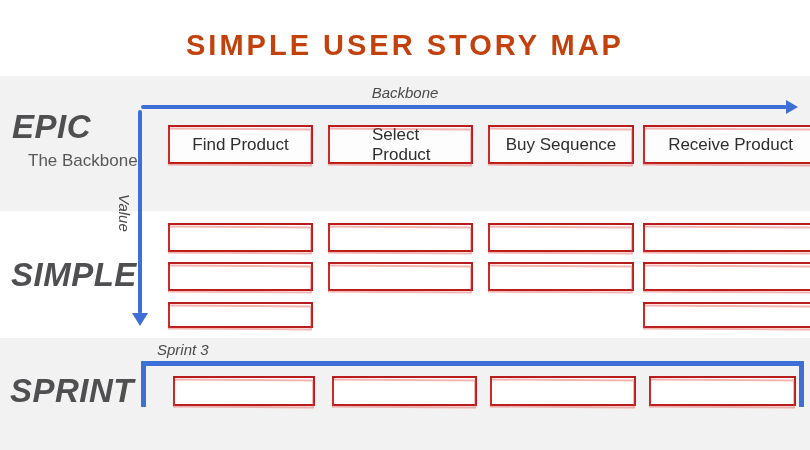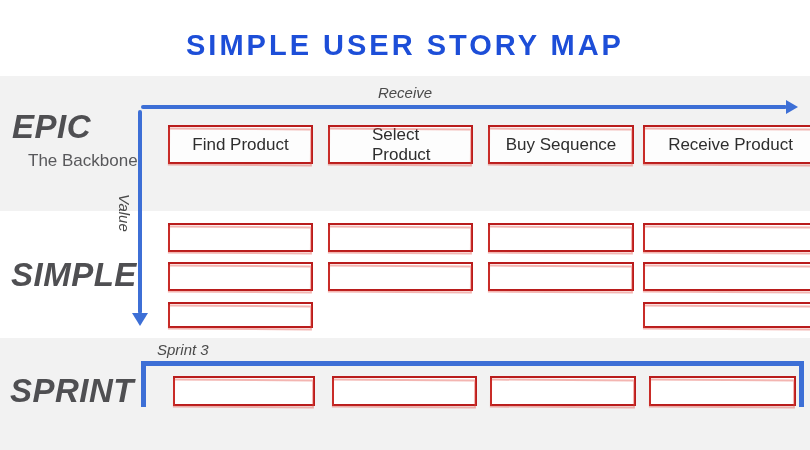--- a/index.html
+++ b/index.html
@@ -6,21 +6,21 @@
   #stage{position:relative;width:810px;height:450px;background:#ffffff;overflow:hidden;
          font-family:"Liberation Sans",sans-serif;}
 
   
   .band{position:absolute;left:0;width:810px;background:#F2F2F2;}
   #band-epic{top:76px;height:135px;}
   #band-sprint{top:338px;height:112px;}
 
   
   #title{position:absolute;top:29px;left:0;width:810px;text-align:center;
-         font-size:29px;font-weight:bold;letter-spacing:3px;color:#1d4ed8;}
+         font-size:29px;font-weight:bold;letter-spacing:3px;color:#c2410c;}
 
   
   .row-label{position:absolute;font-weight:bold;font-size:33px;color:#4F4F52;letter-spacing:0.5px;font-style:italic;}
   #epic-label{left:12px;top:108px;}
   #epic-sublabel{position:absolute;left:12px;top:151px;font-size:17px;color:#58585B;margin-left:16px;}
   #story-label{left:11px;top:256px;}
   #sprint-label{left:10px;top:372px;}
 
   
   .axis-label{position:absolute;font-style:italic;font-size:15px;color:#4A4A4A;}
@@ -63,21 +63,21 @@
   <div class="band" id="band-epic"></div>
   <div class="band" id="band-sprint"></div>
 
   <div id="title">SIMPLE USER STORY MAP</div>
 
   <div class="row-label" id="epic-label">EPIC</div>
   <div id="epic-sublabel">The Backbone</div>
   <div class="row-label" id="story-label">SIMPLE</div>
   <div class="row-label" id="sprint-label">SPRINT</div>
 
-  <div class="axis-label" id="sequence-label">Receive</div>
+  <div class="axis-label" id="sequence-label">Backbone</div>
   <div class="arrow-line" id="seq-line"></div>
   <div id="seq-head"></div>
 
   <div class="axis-label" id="value-label">Value</div>
   <div class="arrow-line" id="val-line"></div>
   <div id="val-head"></div>
 
   <div class="card epic-card c1">
     <span>Find Product</span>
   </div>

